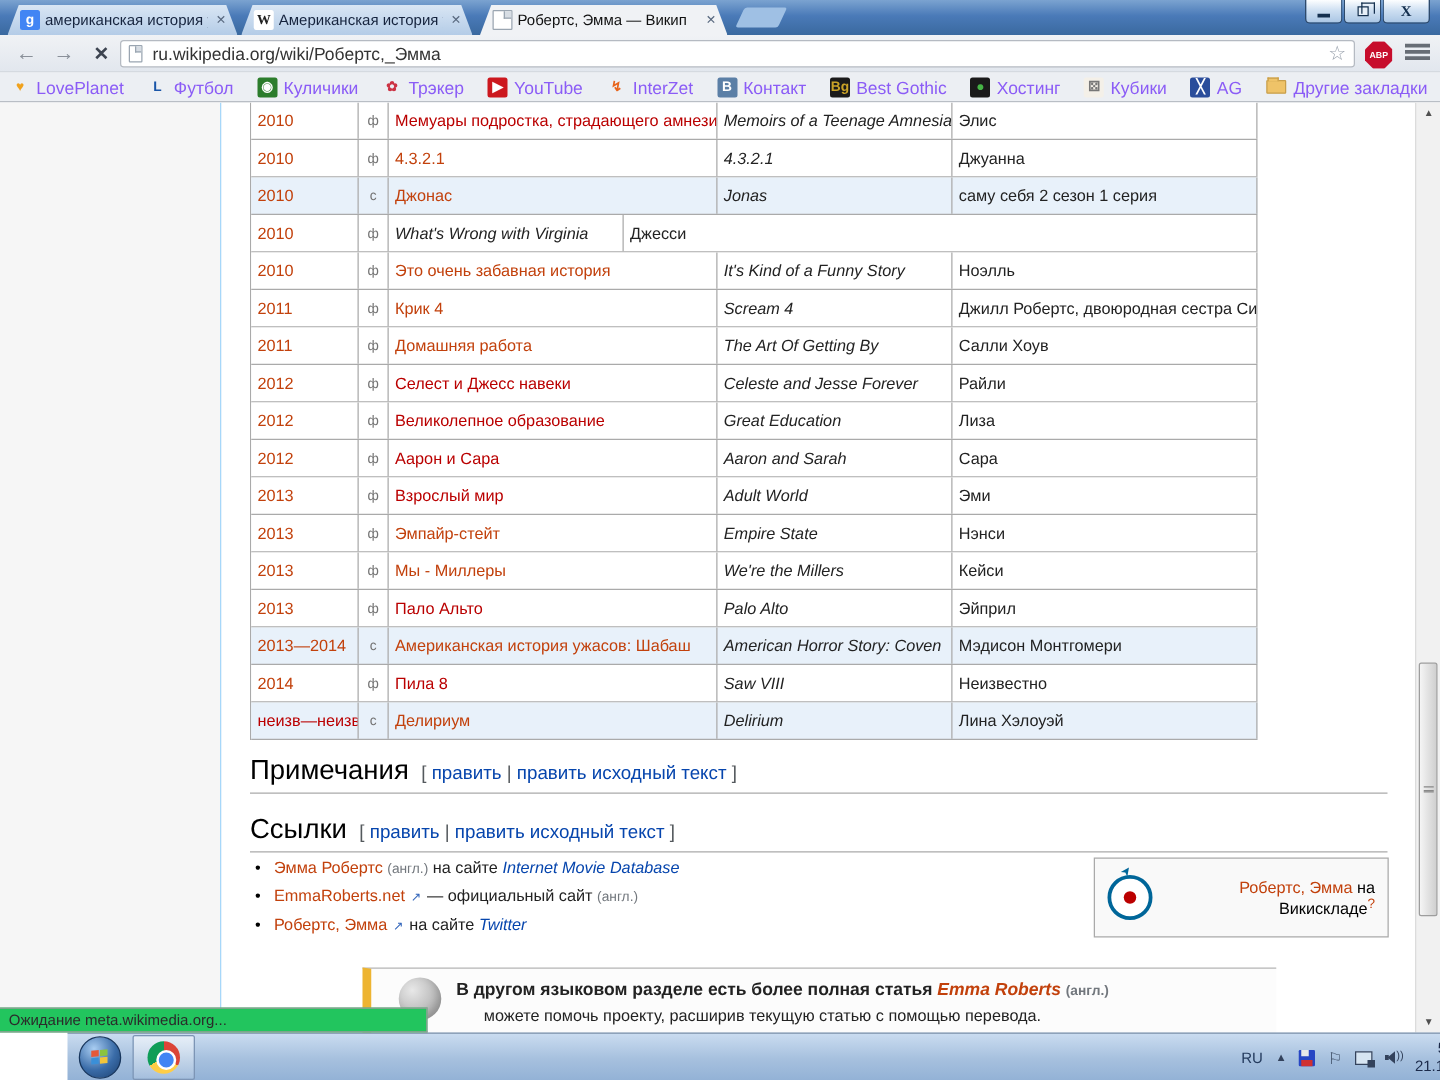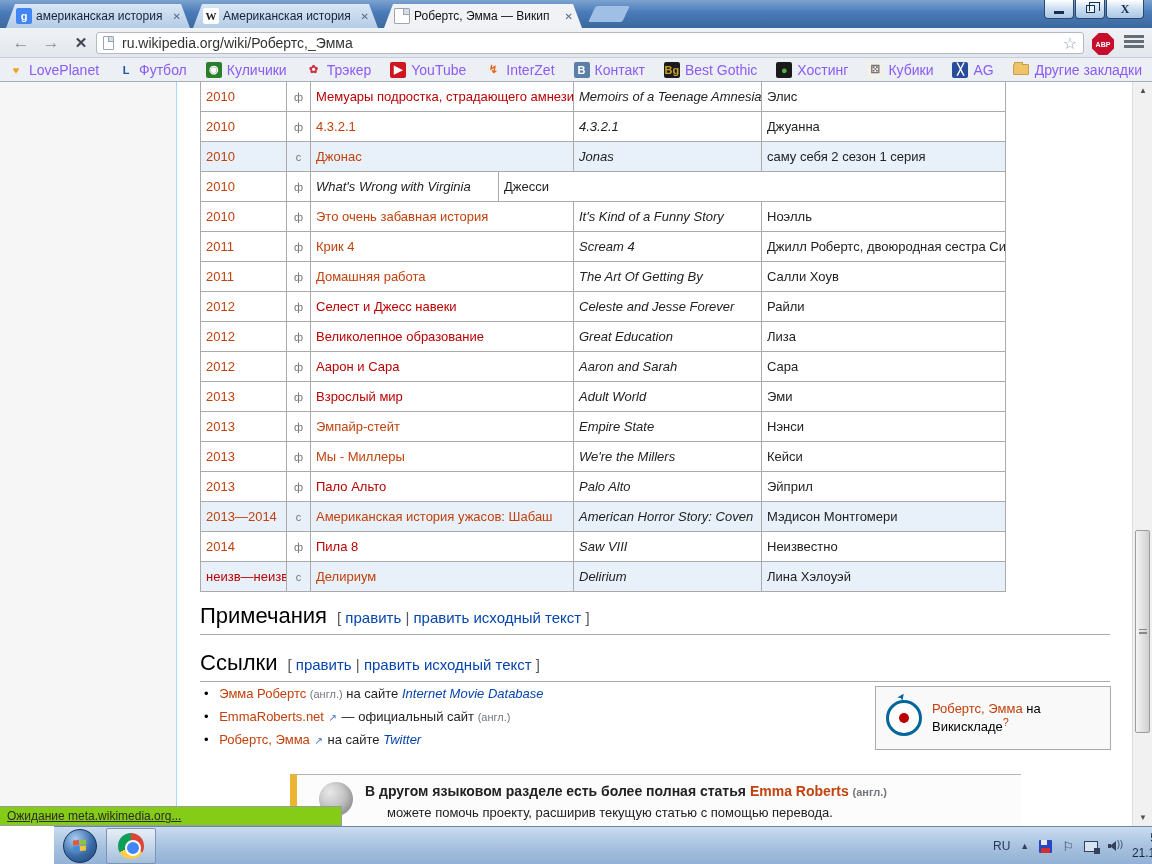--- a/index.html
+++ b/index.html
@@ -90,49 +90,49 @@
   .elink { color:#0645ad; }
 
   #ext-list { position:absolute; left:204px; top:604px; width:650px; font-size:13px; color:#222; }
   #ext-list .li { margin-bottom:8px; }
   .bullet { color:#000; margin:0 7px 0 0; }
   .note { font-size:11px; color:#72777d; }
   .site { font-style:italic; color:#0645ad; }
   .extarrow { color:#3366bb; font-size:10px; padding:0 1px; }
 
   #commons-box { position:absolute; left:875px; top:604px; width:236px; height:64px;
-    border:1px solid #aaa; background:#f9f9f9; display:flex; align-items:center; padding:0 10px; font-size:13px; }
+    border:1px solid #aaa; background:#f9f9f9; display:flex; align-items:center; padding:0 10px; font-size:13px;text-align:right; }
   #commons-logo { width:36px; height:36px; border:3px solid #069; border-radius:50%; position:relative; flex:0 0 36px; margin-right:10px; background:#fff; }
   #commons-logo::before { content:""; position:absolute; left:10px; top:10px; width:10px; height:10px; background:#b00; border-radius:50%; }
   #commons-logo::after { content:"➤"; position:absolute; left:8px; top:-12px; color:#069; font-size:10px; transform:rotate(-55deg); }
 
   #notice-box { position:absolute; left:290px; top:692px; width:731px; height:60px;
     background:#fcfcfc; border-top:1px solid #b5b5b5; border-left:7px solid #edb431; }
   #notice-globe { position:absolute; left:22px; top:7px; width:34px; height:34px; border-radius:50%;
     background:radial-gradient(circle at 32% 30%, #e8e8e8, #b8b8b8 60%, #9a9a9a);
     box-shadow:inset -3px -3px 6px rgba(0,0,0,.15); }
   #notice-line1 { position:absolute; left:68px; top:8px; font-size:14px; font-weight:bold; color:#222; white-space:nowrap; }
-  #notice-line1 .blue { font-weight:bold; }
+  #notice-line1 .blue { font-weight:bold;font-style:italic; }
   #notice-line2 { position:absolute; left:90px; top:30px; font-size:13px; color:#222; white-space:nowrap; }
 
   
   #scrollbar { position:absolute; right:0; top:0; width:20px; height:744px; background:#f1f1f1; border-left:1px solid #dcdcdc; }
   .sb-arrow { position:absolute; left:0; width:20px; height:17px; display:flex; align-items:center;
     justify-content:center; font-size:8px; color:#505050; }
   #sb-up { top:0; } #sb-down { bottom:0; }
   #sb-thumb { position:absolute; left:2px; top:448px; width:15px; height:203px;
     background:linear-gradient(90deg,#f5f5f5,#cfcfcf); border:1px solid #9d9d9d; border-radius:2px; }
   #sb-grip { position:absolute; left:3px; top:98px; width:8px; border-top:1px solid #888;
     border-bottom:1px solid #888; height:5px; }
   #sb-grip::after { content:""; position:absolute; left:0; top:2px; width:8px; border-top:1px solid #888; }
 
   
-  #status-tip { position:absolute; left:0; top:806px; width:342px; height:20px; background:#84cc16;
+  #status-tip { position:absolute; left:0; top:806px; width:342px; height:20px; background:#22c55e;
     border:1px solid #9b9b9b; border-left:none; display:flex; align-items:center; padding-left:7px;
-    font-size:12px; color:#2b2b2b; z-index:5;text-decoration:underline; }
+    font-size:12px; color:#2b2b2b; z-index:5; }
 
   
   #taskbar { position:absolute; left:18px; top:826px; width:1152px; height:38px;
     background:linear-gradient(#cadcf0,#a6c0de 55%,#93b2d6); border-top:1px solid #6e87a5;margin-left:36px; }
   #start-orb { position:absolute; left:9px; top:2px; width:34px; height:34px; border-radius:50%;
     background:radial-gradient(circle at 35% 28%, #a9cdf2, #3a6ca8 55%, #1c406f);
     border:1px solid #17355c; display:flex; align-items:center; justify-content:center; }
   #win-flag { width:14px; height:12px; display:grid; grid-template-columns:6px 6px; grid-template-rows:5px 5px; gap:1px; transform:skewY(-5deg); }
   #win-flag span:nth-child(1){background:#e4583a;} #win-flag span:nth-child(2){background:#8bc43f;}
   #win-flag span:nth-child(3){background:#3a8fd8;} #win-flag span:nth-child(4){background:#f3c53a;}

